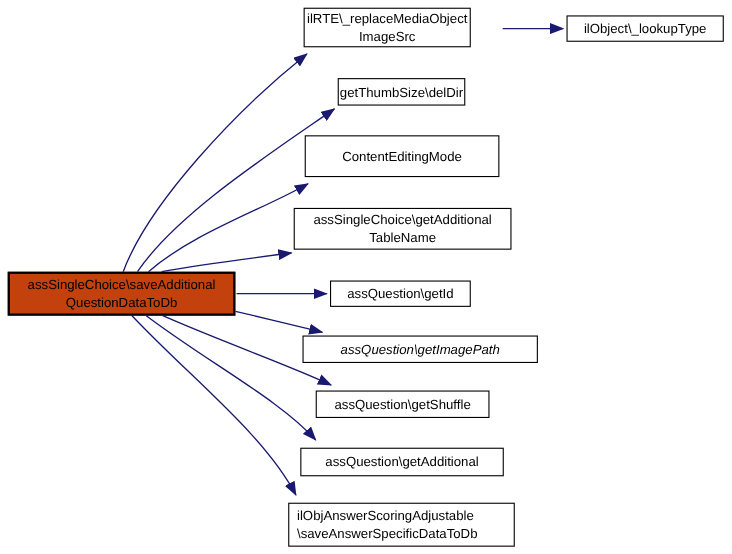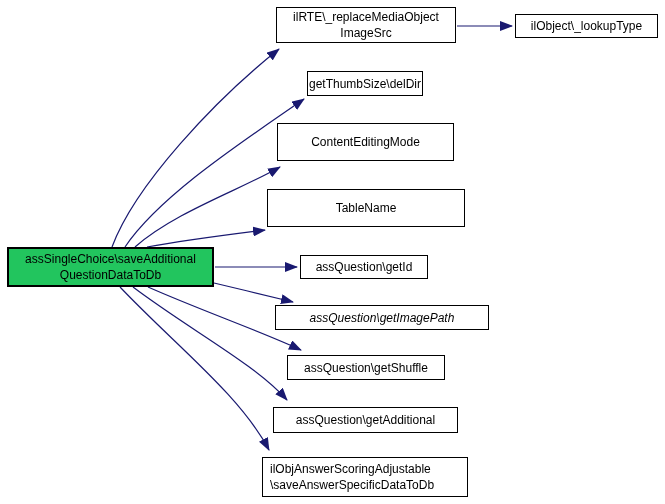--- a/index.html
+++ b/index.html
@@ -38,21 +38,21 @@
     display: flex;
     flex-direction: column;
     align-items: center;
     justify-content: center;
     text-align: center;
     white-space: nowrap;
     cursor: pointer;
   }
   .node .ln { display: block; }
   .node.main {
-    background: #22c55e;
+    background: #c2410c;
     border-width: 2px;
   }
   .node.left-align {
     align-items: flex-start;
     text-align: left;
     padding-left: 7px;
   }
 </style>
 </head>
 <body>
@@ -75,38 +75,39 @@
     <path class="edge" d="M133,287 C190,330 255,364 287,400" marker-end="url(#arrow)"></path>
     <path class="edge" d="M120,287 C175,345 240,395 269,450" marker-end="url(#arrow)"></path>
     <path class="edge" d="M457,26 L512,26" marker-end="url(#arrow)"></path>
   </svg>
 
   <div class="node main" style="left:7px; top:247px; width:207px; height:40px;">
     <span class="ln">assSingleChoice\saveAdditional</span>
     <span class="ln">QuestionDataToDb</span>
   </div>
 
-  <div class="node" style="left:276px; top:7px; width:180px; height:36px;">
+  <div class="node" style="left:276px; top:7px; width:152px; height:36px;">
     <span class="ln">ilRTE\_replaceMediaObject</span>
     <span class="ln">ImageSrc</span>
   </div>
 
   <div class="node" style="left:515px; top:14px; width:143px; height:24px;">
     <span class="ln">ilObject\_lookupType</span>
   </div>
 
   <div class="node" style="left:307px; top:71px; width:116px; height:25px;">
     <span class="ln">getThumbSize\delDir</span>
   </div>
 
   <div class="node" style="left:277px; top:123px; width:177px; height:38px;">
     <span class="ln">ContentEditingMode</span>
   </div>
 
   <div class="node" style="left:267px; top:189px; width:198px; height:38px;">
+    <span class="ln">assSingleChoice\getAdditional</span>
     <span class="ln">TableName</span>
   </div>
 
   <div class="node" style="left:300px; top:255px; width:128px; height:24px;">
     <span class="ln">assQuestion\getId</span>
   </div>
 
   <div class="node" style="left:275px; top:305px; width:214px; height:25px;font-style:italic;">
     <span class="ln">assQuestion\getImagePath</span>
   </div>

